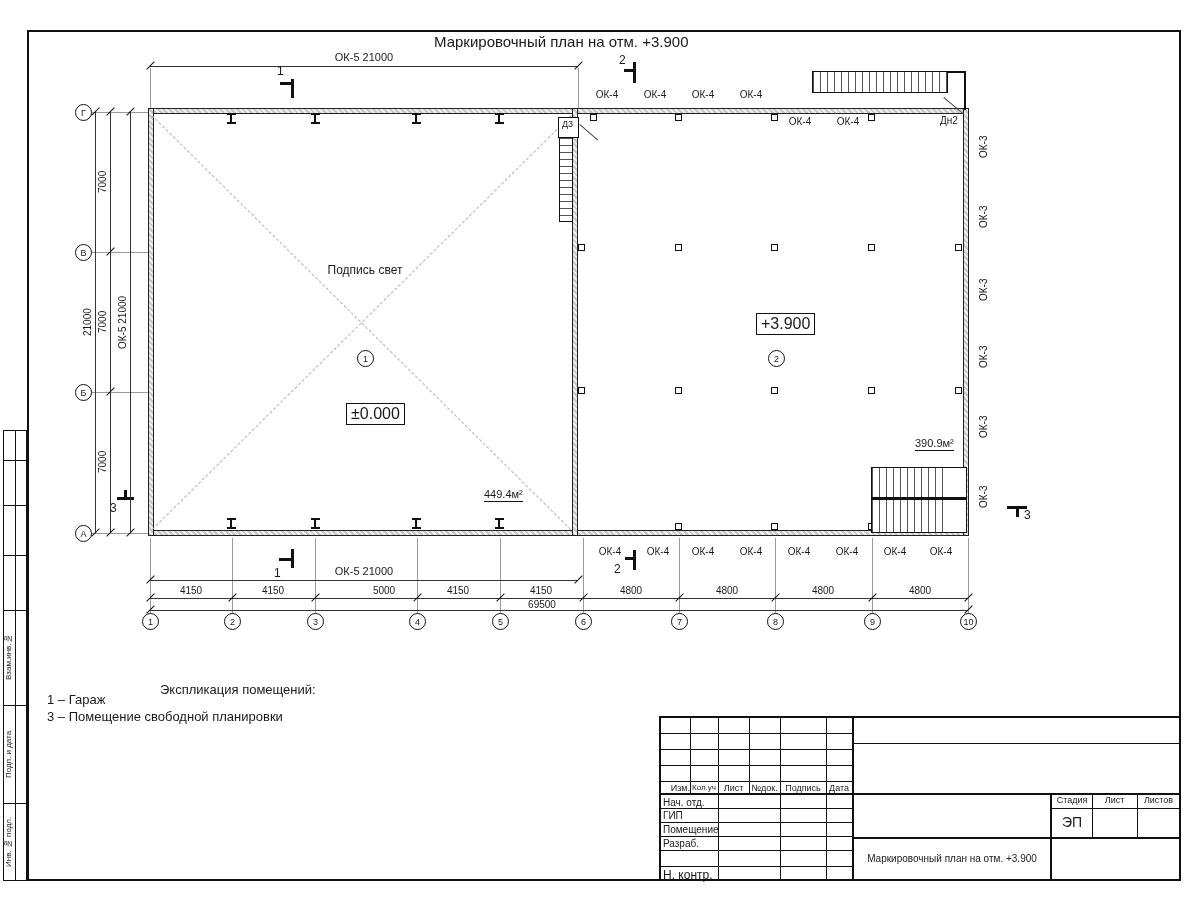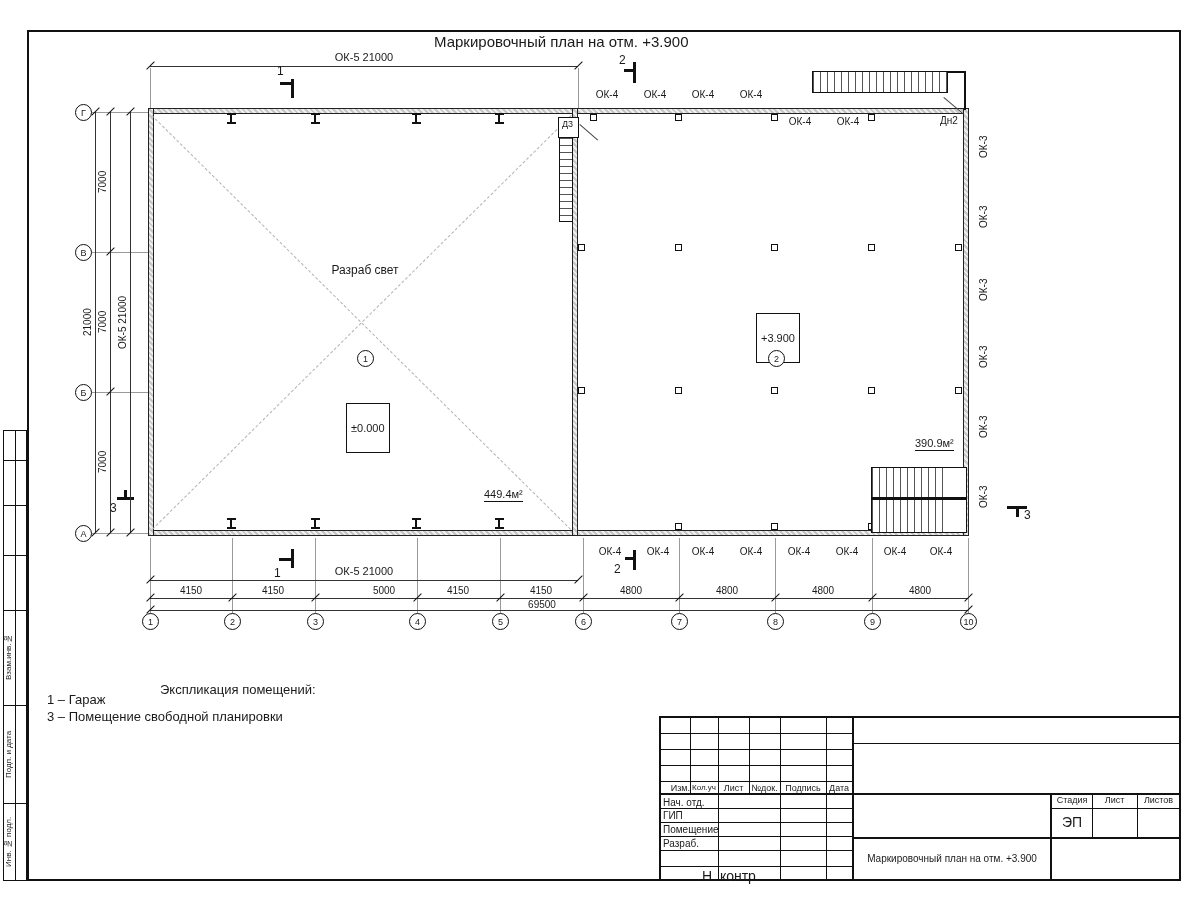--- a/index.html
+++ b/index.html
@@ -17,21 +17,21 @@
   .tick{position:absolute;width:11px;height:1px;background:#111;transform:rotate(-45deg);}
   .bub{position:absolute;width:15px;height:15px;border:1px solid #111;border-radius:50%;background:#fff;
        font-size:9px;display:flex;align-items:center;justify-content:center;}
   .sq{position:absolute;width:7px;height:7px;border:1px solid #111;background:#fff;box-sizing:border-box;}
   .ibeam{position:absolute;width:9px;height:11px;border-top:2px solid #111;border-bottom:2px solid #111;
          box-sizing:border-box;background:linear-gradient(90deg,transparent 0 3px,#111 3px 5px,transparent 5px);}
   .stv{position:absolute;border:1px solid #111;background:repeating-linear-gradient(90deg,#555 0 1px,#fff 1px 7px);box-sizing:border-box;}
   .sth{position:absolute;border:1px solid #111;background:repeating-linear-gradient(180deg,#555 0 1px,#fff 1px 7px);box-sizing:border-box;}
   .dash{position:absolute;border-top:1px dashed #b3b3b3;transform-origin:0 0;height:0;}
   .diag{position:absolute;height:0;border-top:1px solid #444;transform-origin:0 0;}
-  .box{position:absolute;border:1px solid #111;background:#fff;padding:18px 4px;font-size:11px;white-space:nowrap;}
+  .box{position:absolute;border:1px solid #111;background:#fff;padding:1px 4px;font-size:16px;white-space:nowrap;}
   .area{position:absolute;border-bottom:1px solid #111;padding-bottom:1px;font-size:11px;white-space:nowrap;}
   .frame{position:absolute;border:2px solid #111;box-sizing:border-box;background:transparent;}
   .tbx{position:absolute;font-size:9px;white-space:nowrap;}
 </style>
 </head>
 <body>
 
 <div id="sheet">
 
   <div class="frame" style="left:27px;top:30px;width:1154px;height:851px;"></div>
@@ -93,21 +93,21 @@
 
   <div class="box" style="left:558px;top:117px;width:13px;height:17px;padding:1px 3px;font-size:9px;"><span>Д3</span></div>
   <div class="sth" style="left:559px;top:137px;width:14px;height:85px;"></div>
   <div class="diag" style="left:580px;top:124px;width:24px;transform:rotate(41deg);"></div>
 
   <div style="position:absolute;left:871px;top:467px;width:96px;height:66px;border:1px solid #111;background:#fff;box-sizing:border-box;"></div>
   <div class="stv" style="left:872px;top:468px;width:76px;height:29px;border:none;"></div>
   <div class="stv" style="left:872px;top:500px;width:76px;height:32px;border:none;"></div>
   <div class="blk" style="left:872px;top:497px;width:94px;height:3px;"></div>
 
-  <div class="t f12 c" style="left:325px;top:263px;width:80px;">Разраб свет</div>
+  <div class="t f12 c" style="left:325px;top:263px;width:80px;">Подпись свет</div>
   <div class="bub" style="left:357px;top:350px;">
       <span>1</span>
     </div>
   <div class="box" style="left:346px;top:403px;">±0.000</div>
   <div class="area" style="left:484px;top:488px;">449.4м²</div>
   <div class="box" style="left:756px;top:313px;">+3.900</div>
   <div class="bub" style="left:768px;top:350px;">
       <span>2</span>
     </div>
   <div class="area" style="left:915px;top:437px;">390.9м²</div>
@@ -305,21 +305,21 @@
   <div class="tbx c" style="left:690px;top:783px;width:28px;text-align:center;font-size:8px;">Кол.уч</div>
   <div class="tbx c" style="left:718px;top:783px;width:31px;text-align:center;">Лист</div>
   <div class="tbx c" style="left:749px;top:783px;width:31px;text-align:center;">№док.</div>
   <div class="tbx c" style="left:780px;top:783px;width:46px;text-align:center;">Подпись</div>
   <div class="tbx c" style="left:826px;top:783px;width:26px;text-align:center;">Дата</div>
 
   <div class="tbx" style="left:663px;top:797px;font-size:10px;">Нач. отд.</div>
   <div class="tbx" style="left:663px;top:810px;font-size:10px;">ГИП</div>
   <div class="tbx" style="left:663px;top:824px;font-size:10px;">Помещение</div>
   <div class="tbx" style="left:663px;top:838px;font-size:10px;">Разраб.</div>
-  <div class="tbx" style="left:663px;top:868px;font-size:14px;margin-left:39px;">Н. контр.</div>
+  <div class="tbx" style="left:663px;top:868px;font-size:12px;">Н. контр.</div>
 
   <div class="tbx c" style="left:1052px;top:795px;width:40px;text-align:center;">Стадия</div>
   <div class="tbx c" style="left:1092px;top:795px;width:45px;text-align:center;">Лист</div>
   <div class="tbx c" style="left:1137px;top:795px;width:43px;text-align:center;">Листов</div>
   <div class="tbx c" style="left:1052px;top:814px;width:40px;text-align:center;font-size:14px;">ЭП</div>
   <div class="tbx c" style="left:856px;top:853px;width:192px;text-align:center;font-size:10px;">Маркировочный план на отм. +3.900</div>
 
 </div>
 
 </body></html>

